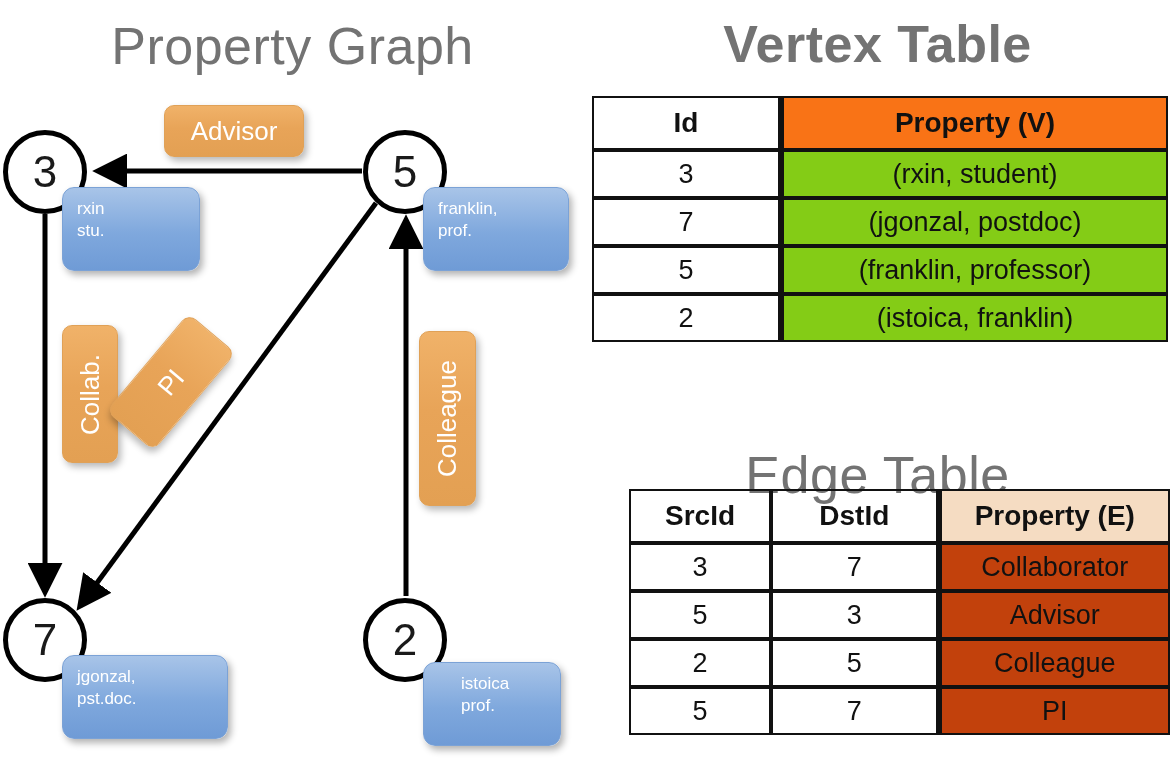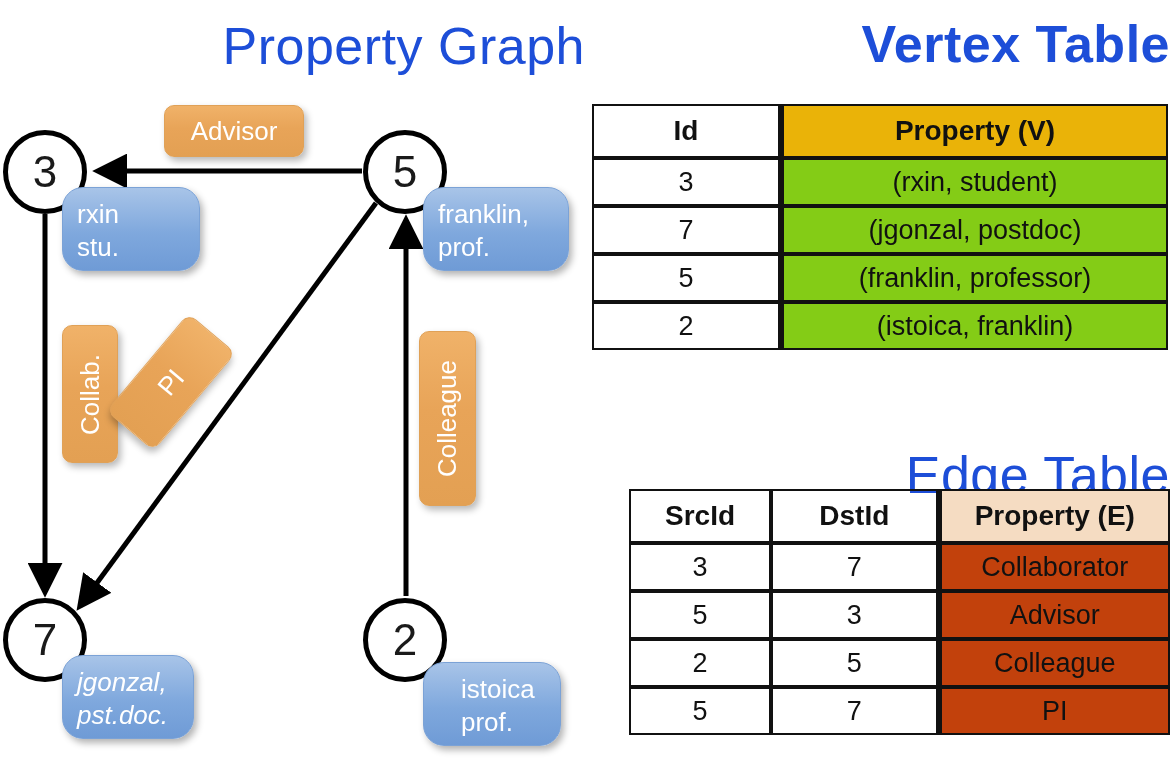--- a/index.html
+++ b/index.html
@@ -16,23 +16,23 @@
     color: #000000;
   }
 
   
   .title {
     position: absolute;
     font-family: "Liberation Sans", sans-serif;
     font-weight: 300;
     font-size: 52px;
     letter-spacing: 0.5px;
-    color: #1d4ed8;
+    color: #737373;
     white-space: nowrap;
-    text-align: right;
+    text-align: center;
   }
   #title-property-graph { left: 0px;   top: 16px;  width: 585px; }
   #title-vertex-table   { left: 585px; top: 14px;  width: 585px; font-weight: bold; }
   #title-edge-table     { left: 585px; top: 404px; width: 585px; margin-top: 41px; }
 
   
   #graph-panel {
     position: absolute;
     left: 0; top: 0;
     width: 585px; height: 760px;
@@ -60,37 +60,37 @@
     z-index: 3;
   }
   #node-3 { left: 3px;   top: 130px; }
   #node-5 { left: 363px; top: 130px; }
   #node-7 { left: 3px;   top: 598px; }
   #node-2 { left: 363px; top: 598px; }
 
   
   .prop-box {
     position: absolute;
-    border-radius: 21px;
+    border-radius: 12px;
     background: linear-gradient(to bottom, #a8c4e8 0%, #7fa8dd 55%, #6f9bd6 100%);
     border: 1px solid #7ba2d6;
     box-shadow: 3px 4px 7px rgba(0,0,0,0.30);
     color: #ffffff;
-    font-size: 26px;
+    font-size: 17px;
     font-weight: 300;
     line-height: 1.28;
     padding: 10px 0 0 14px;
     box-sizing: border-box;
     font-family: "Liberation Sans", sans-serif;
     z-index: 4;
   }
   .prop-box span { display: block; }
   #prop-rxin     { left: 62px;  top: 187px; width: 138px; height: 84px; }
   #prop-franklin { left: 423px; top: 187px; width: 146px; height: 84px; }
-  #prop-jgonzal  { left: 62px;  top: 655px; width: 132px; height: 84px; font-style: italic; }
+  #prop-jgonzal  { left: 62px;  top: 655px; width: 166px; height: 84px; }
   #prop-istoica  { left: 423px; top: 662px; width: 138px; height: 84px; padding-left: 37px; }
 
   
   .edge-badge {
     position: absolute;
     border-radius: 10px;
     background: linear-gradient(to bottom, #f0b269 0%, #e8a458 45%, #e3a053 100%);
     border: 1px solid #e0a157;
     box-shadow: 3px 4px 7px rgba(0,0,0,0.28);
     color: #ffffff;
@@ -149,25 +149,25 @@
     box-sizing: border-box;
   }
   table.data-table th {
     font-weight: 700;
     font-size: 28px;
     height: 54px;
   }
   
   .col-gap { border-left-width: 4px !important; }
 
-  #vertex-table { left: 592px; top: 104px; border-radius: 22px; }
+  #vertex-table { left: 592px; top: 96px; border-radius: 22px; }
   #vertex-table col.c-id   { width: 188px; }
   #vertex-table col.c-prop { width: 388px; }
   .v-prop { background: #84cc16; }
-  #vertex-table th.v-prop { background: #eab308; }
+  #vertex-table th.v-prop { background: #f97316; }
 
   #edge-table { left: 592px; top: 489px; padding-left: 37px; }
   #edge-table col.c-src  { width: 152px; }
   #edge-table col.c-dst  { width: 180px; }
   #edge-table col.c-prop { width: 244px; }
   .e-prop { background: #c2410c; }
   #edge-table th.e-prop { background: #f5dcc2; }
 </style>
 </head>
 <body>

